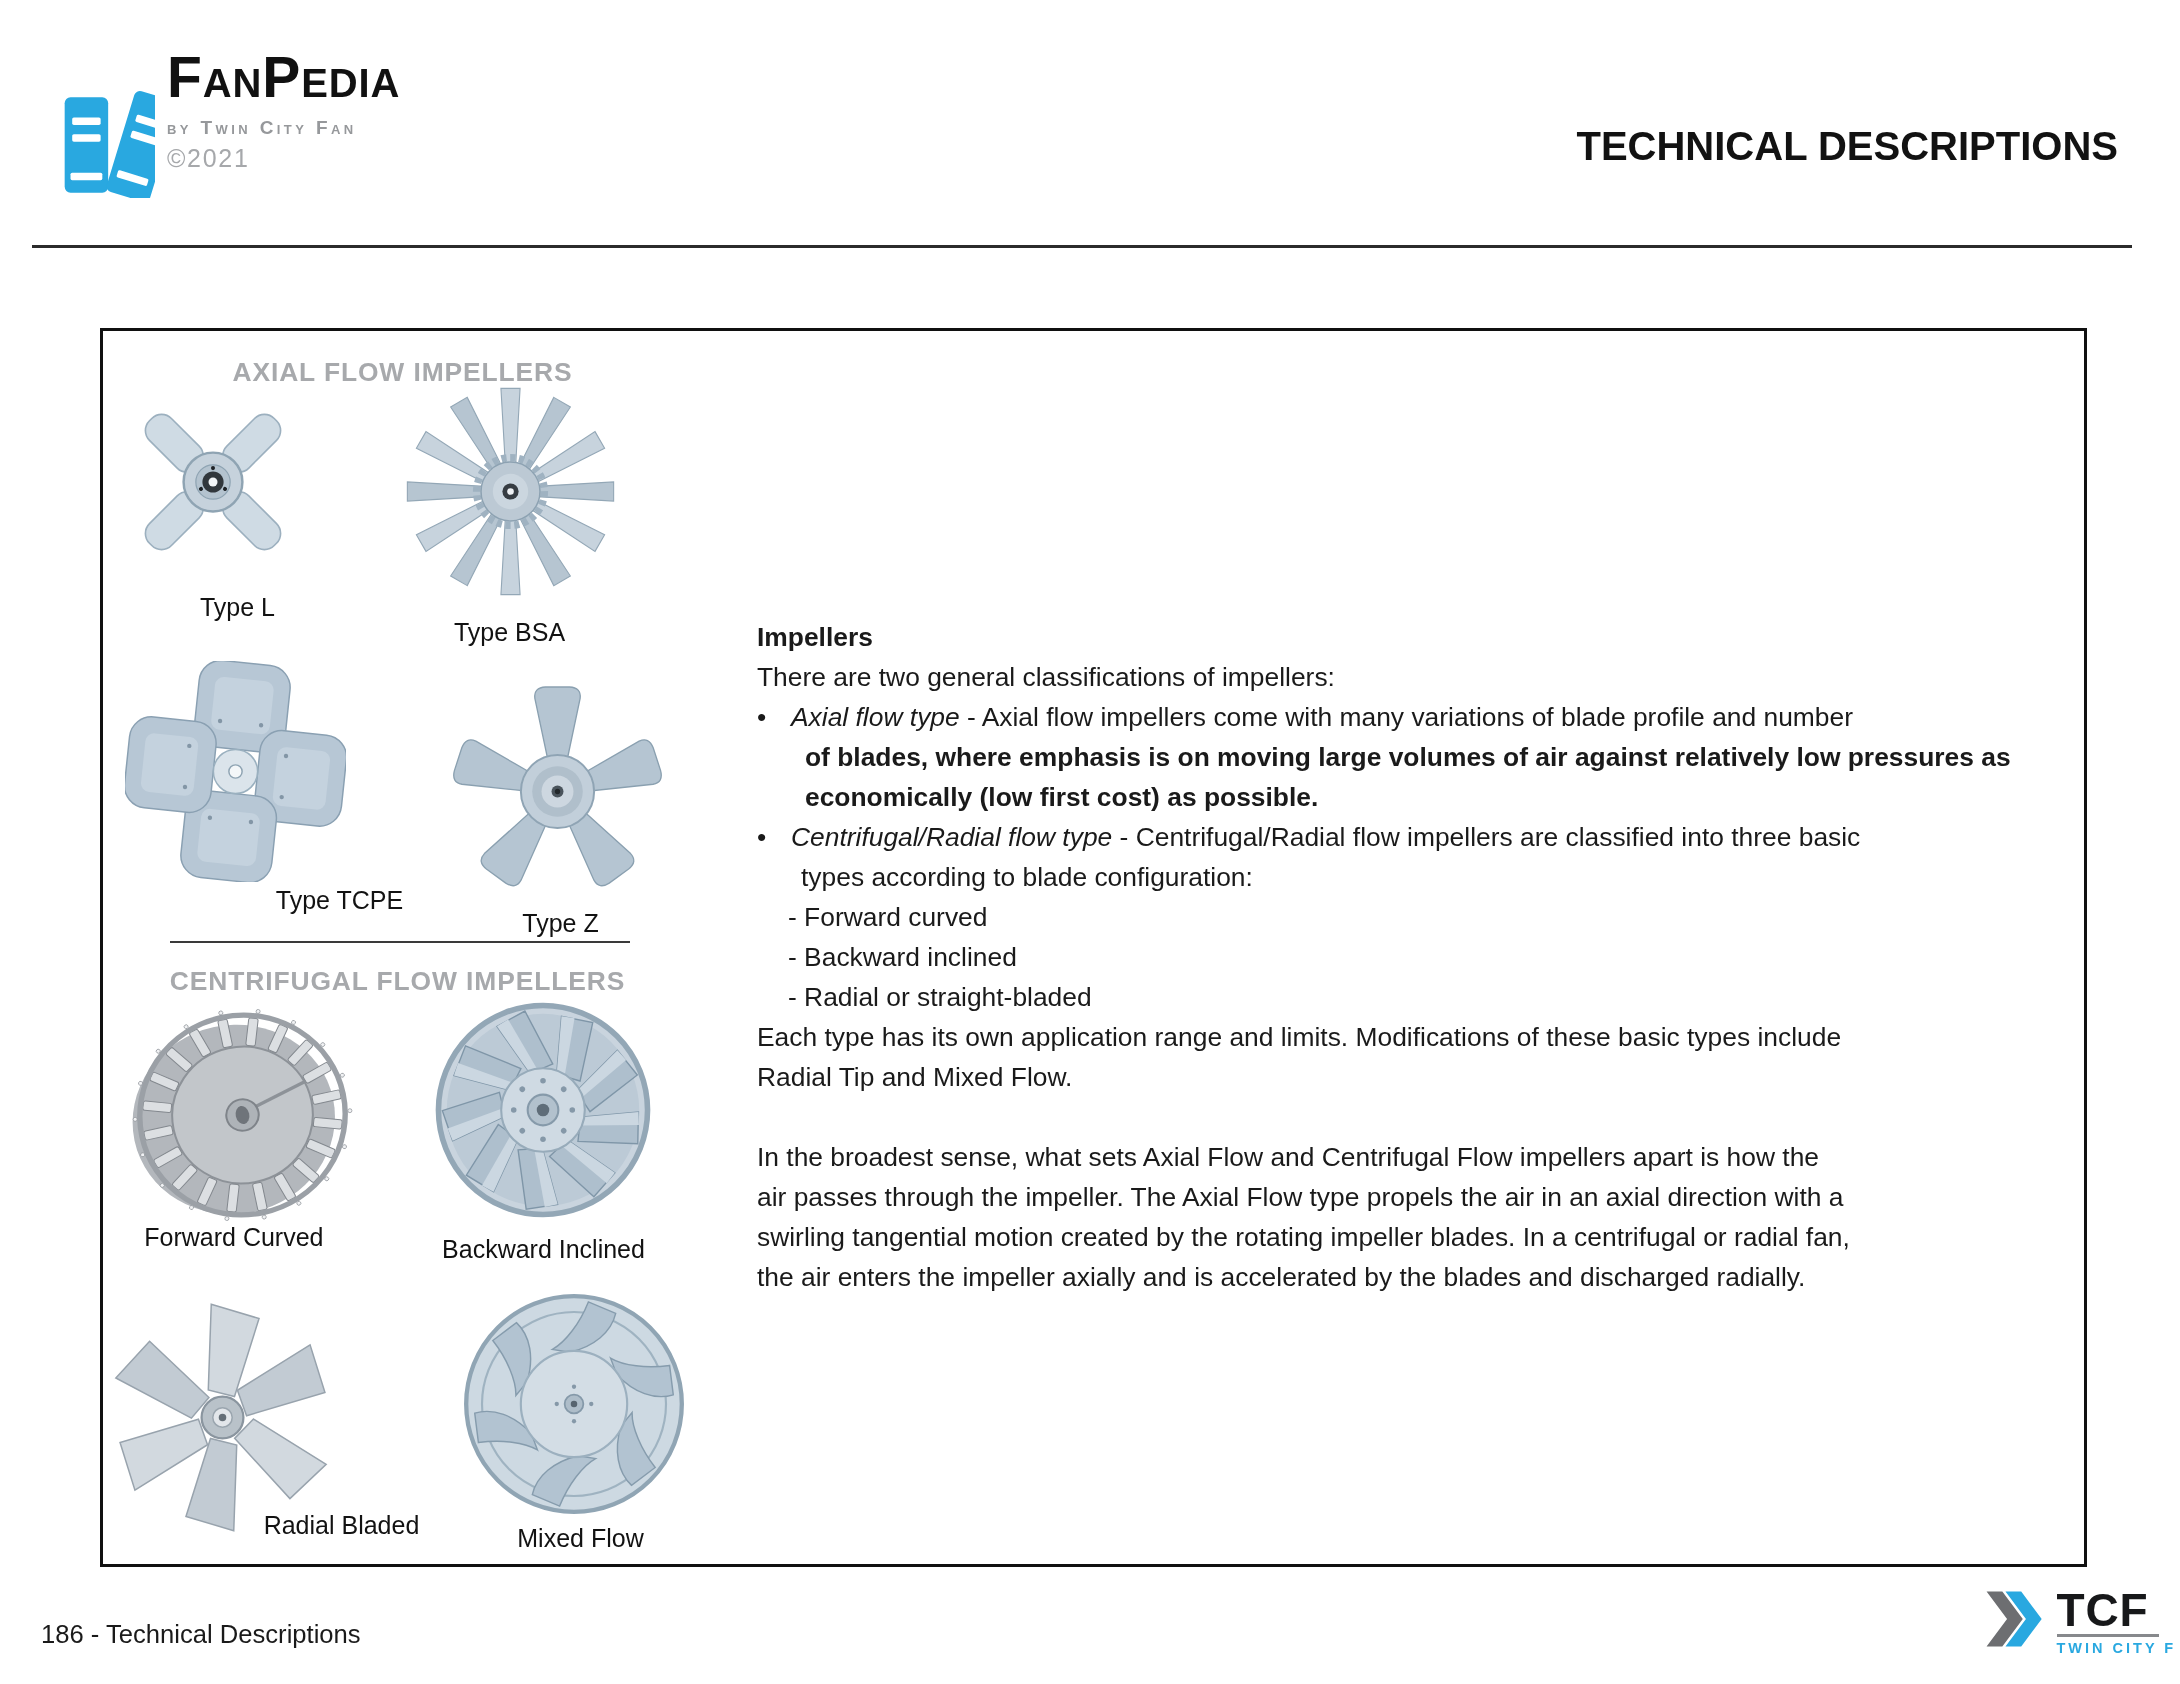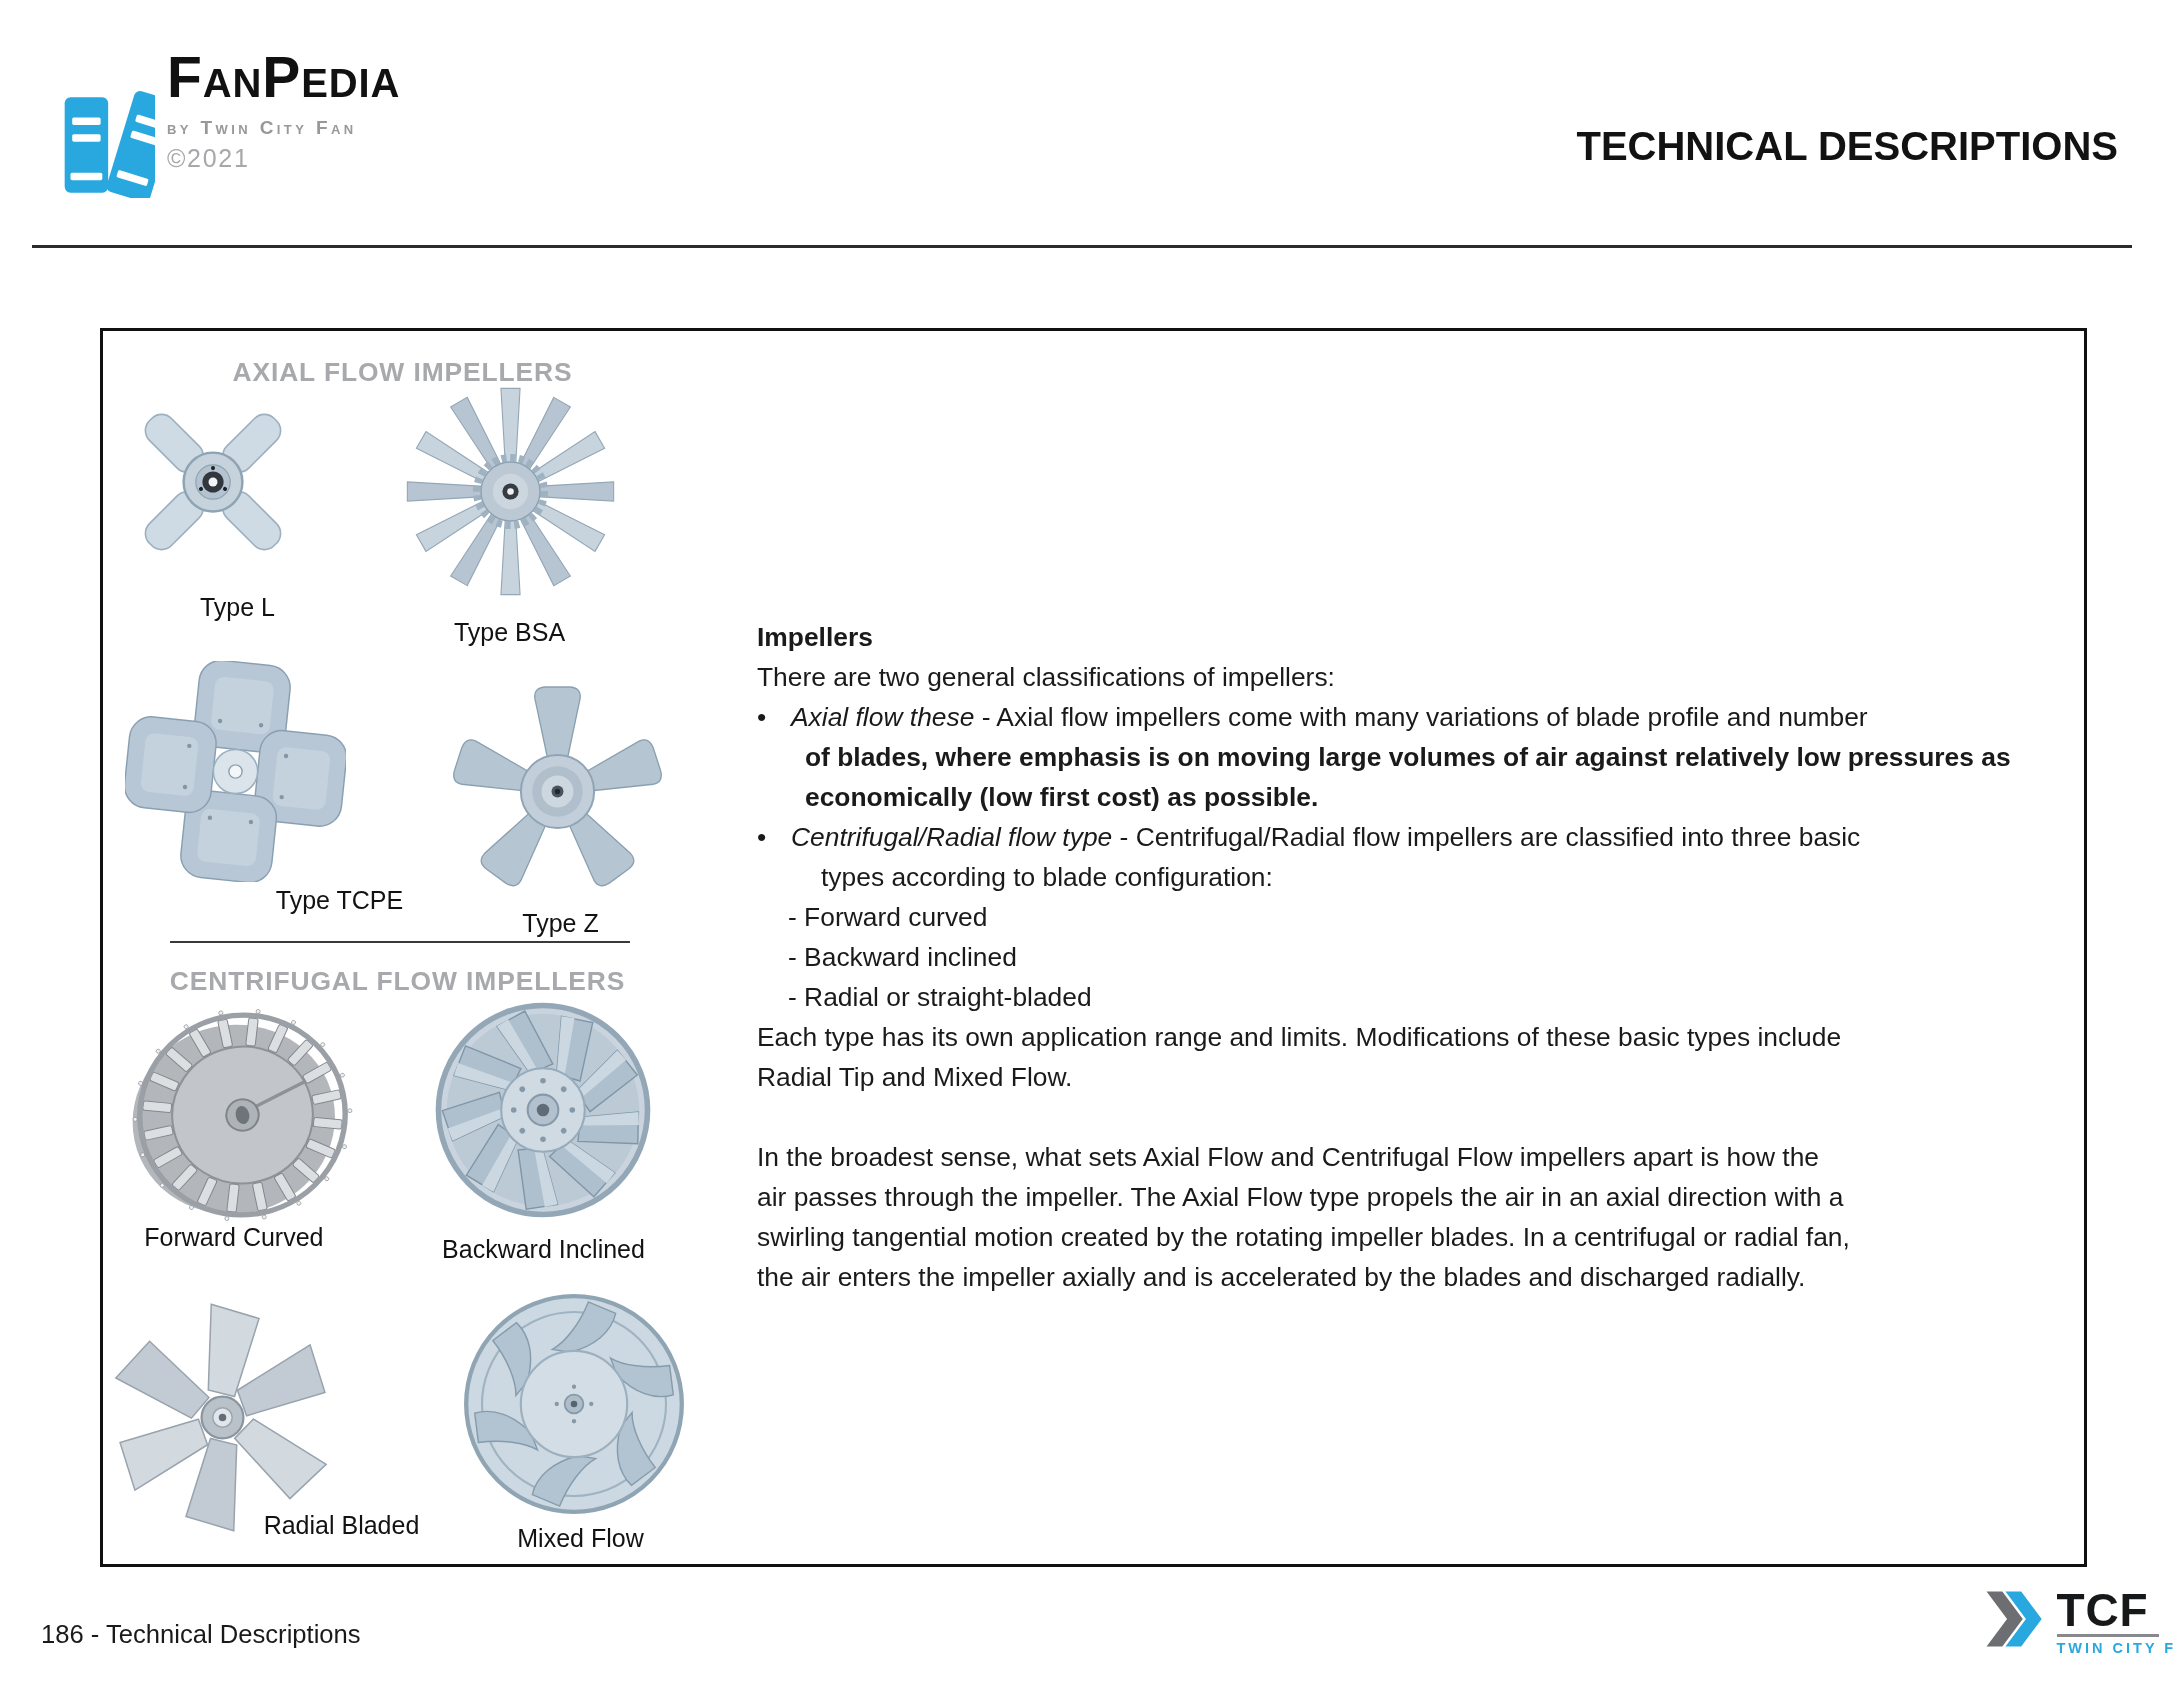--- a/index.html
+++ b/index.html
@@ -26,21 +26,21 @@
   .panel-divider{left:67px;top:610px;width:460px;height:1.7px;background:#3a3a3a;}
   .fig-caption{font-size:25px;color:#121212;text-align:center;width:221px;}
 
   
   .copy{left:654px;top:286px;}
   .line{font-size:26.4px;line-height:40px;white-space:nowrap;}
   .line .it{font-style:italic;}
   .line .bullet{display:inline-block;width:34px;}
   .b{font-weight:700;}
   .ind46{margin-left:48px;font-weight:bold;}
-  .ind50{margin-left:64px;}
+  .ind50{margin-left:44px;}
   .ind36{margin-left:31px;}
   .spacer{height:40px;}
 
   
   .page-label{left:41px;top:1620px;font-size:25.6px;color:#1a1a1a;}
   .tcf{left:1985px;top:1589px;display:flex;align-items:flex-start;}
   .tcf-chevrons{width:63px;height:56px;margin-right:8.5px;margin-top:1.7px;}
   .tcf-acronym{font-size:46px;font-weight:800;letter-spacing:0.9px;color:#17181a;line-height:0.92;}
   .tcf-rule{width:102px;height:2.6px;background:#87898c;margin-top:2.6px;}
   .tcf-name{font-size:14.5px;font-weight:700;letter-spacing:3px;color:#29a8e0;margin-top:3.4px;white-space:nowrap;}
@@ -496,21 +496,21 @@
         </g>
         <circle r="13" fill="#aebdc9" stroke="#8599a9" stroke-width="2.5"></circle>
         <circle r="4.5" fill="#57646f"></circle>
       </svg>
     </div>
     <div class="abs fig-caption" style="left:367px;top:1193px;">Mixed Flow</div>
 
     <article class="abs copy">
       <div class="line b">Impellers</div>
       <div class="line">There are two general classifications of impellers:</div>
-      <div class="line"><span class="bullet">•</span><span class="it">Axial flow these</span><span> - Axial flow impellers come with many variations of blade profile and number</span></div>
+      <div class="line"><span class="bullet">•</span><span class="it">Axial flow type</span><span> - Axial flow impellers come with many variations of blade profile and number</span></div>
       <div class="line ind46">of blades, where emphasis is on moving large volumes of air against relatively low pressures as</div>
       <div class="line ind46">economically (low first cost) as possible.</div>
       <div class="line"><span class="bullet">•</span><span class="it">Centrifugal/Radial flow type</span><span> - Centrifugal/Radial flow impellers are classified into three basic</span></div>
       <div class="line ind50">types according to blade configuration:</div>
       <div class="line ind36">- Forward curved</div>
       <div class="line ind36">- Backward inclined</div>
       <div class="line ind36">- Radial or straight-bladed</div>
       <div class="line">Each type has its own application range and limits. Modifications of these basic types include</div>
       <div class="line">Radial Tip and Mixed Flow.</div>
       <div class="spacer"></div>

